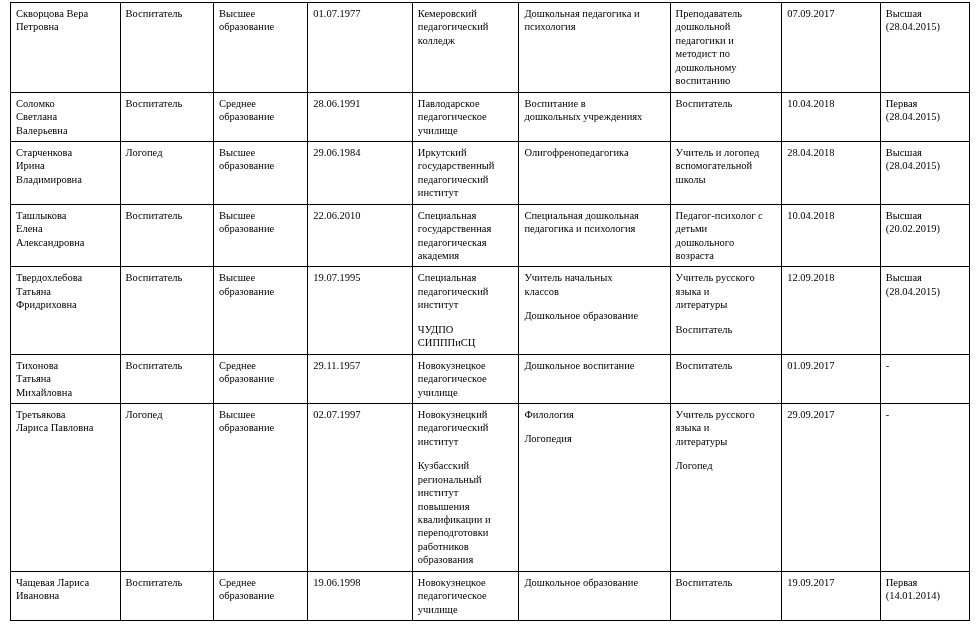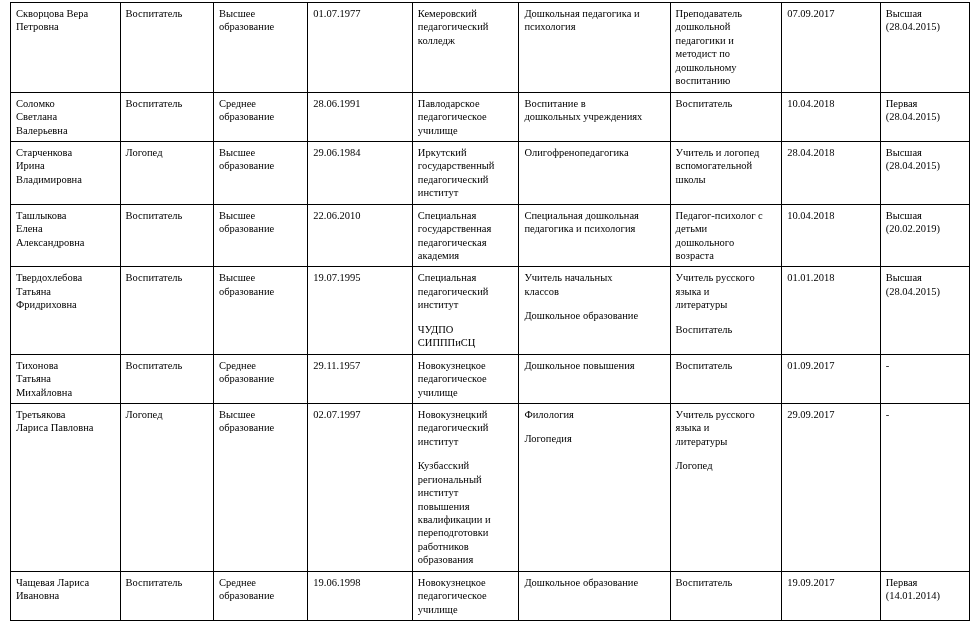--- a/index.html
+++ b/index.html
@@ -340,21 +340,21 @@
           <td>
             <div class="cell-lines">
               <p>Учитель русского</p>
               <p>языка и</p>
               <p>литературы</p>
               <p class="gap">Воспитатель</p>
             </div>
           </td>
           <td>
             <div class="cell-lines">
-              <p>01.01.2018</p>
+              <p>12.09.2018</p>
             </div>
           </td>
           <td>
             <div class="cell-lines">
               <p>Высшая</p>
               <p>(28.04.2015)</p>
             </div>
           </td>
         </tr>
         <tr>
@@ -383,21 +383,21 @@
           </td>
           <td>
             <div class="cell-lines">
               <p>Новокузнецкое</p>
               <p>педагогическое</p>
               <p>училище</p>
             </div>
           </td>
           <td>
             <div class="cell-lines">
-              <p>Дошкольное повышения</p>
+              <p>Дошкольное воспитание</p>
             </div>
           </td>
           <td>
             <div class="cell-lines">
               <p>Воспитатель</p>
             </div>
           </td>
           <td>
             <div class="cell-lines">
               <p>01.09.2017</p>

